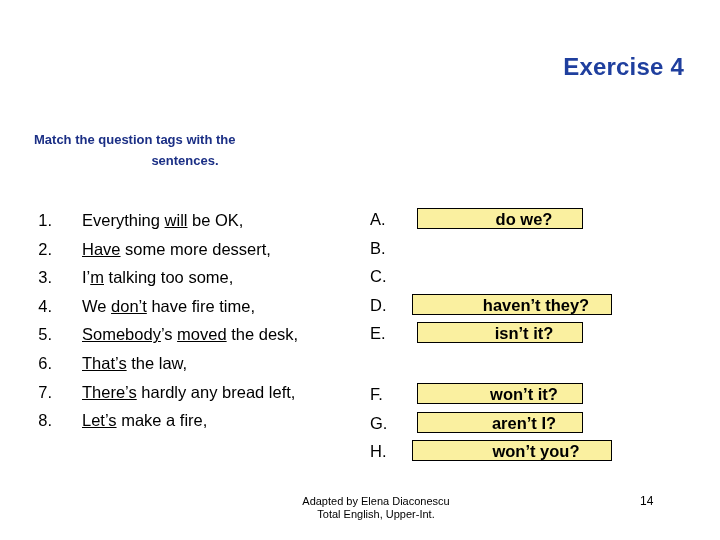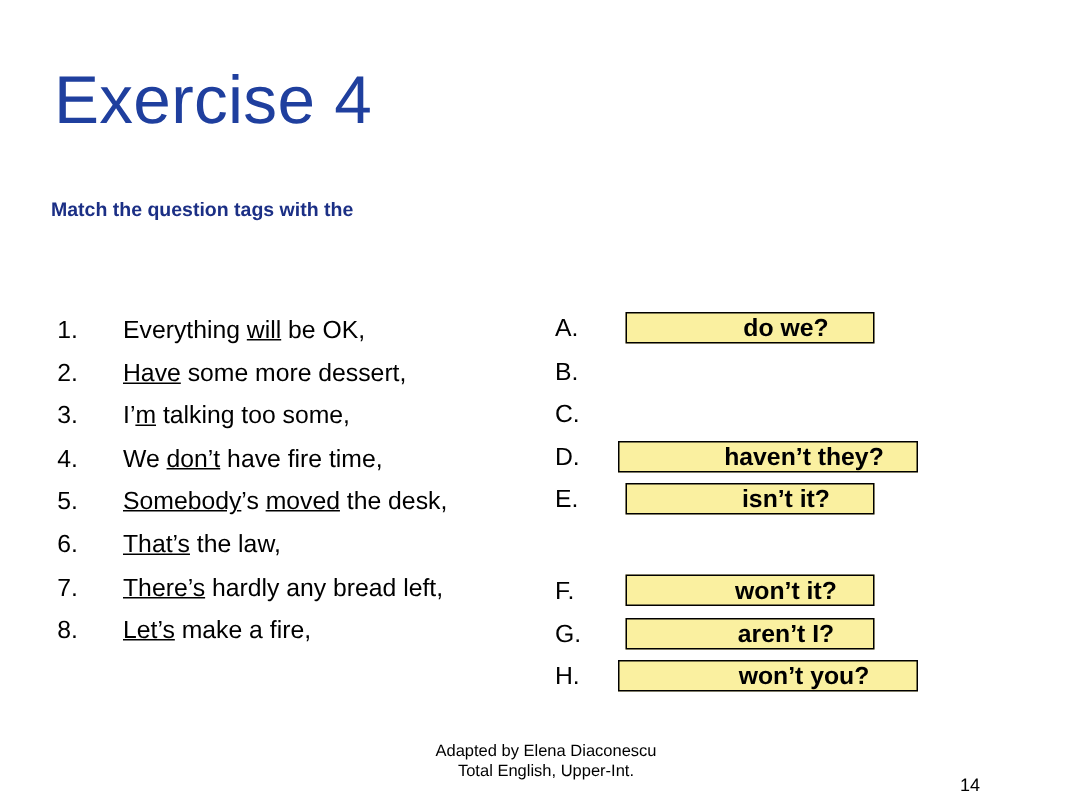--- a/index.html
+++ b/index.html
@@ -21,25 +21,25 @@
     left: 0; top: 0;
     width: 720px; height: 540px;
   }
 
   
   .title {
     position: absolute;
     left: 36px;
     top: 46px;
     width: 648px;
-    text-align: left;
-    font-size: 45px;
+    text-align: right;
+    font-size: 24px;
     line-height: 42px;
     color: #1F3F9E;
-    font-weight: normal;
+    font-weight: bold;
     letter-spacing: 0.2px;
     white-space: nowrap;
   }
 
   
   .subtitle {
     position: absolute;
     left: 34px;
     top: 129px;
     width: 302px;
@@ -115,51 +115,51 @@
     padding-left: 48px;
   }
   
   .abox.w-narrow { left: 49px; width: 166px; }
   
   .abox.w-wide   { left: 44px; width: 200px; }
 
   
   .footer {
     position: absolute;
-    left: 148px;
+    left: 160px;
     top: 495px;
     width: 432px;
     text-align: center;
     font-size: 11px;
     line-height: 13px;
     color: #000000;
   }
   .footer span { display: block; }
 
   .pagenum {
     position: absolute;
     left: 640px;
     top: 495px;
     width: 50px;
     text-align: left;
     font-size: 12px;
     line-height: 13px;
     color: #000000;
-    margin-top: 22px;
   }
 </style>
 </head>
 <body>
 
 <div id="slide">
 
   <div class="title">Exercise 4</div>
 
   <div class="subtitle">
     <span class="line1">Match the question tags with the</span>
+    <span class="line2">sentences.</span>
   </div>
 
   <div class="qlist">
       <div class="qrow">
         <span class="qnum">1.</span>
         <span class="qtext"><span>Everything </span><u>will</u><span> be OK,</span></span>
       </div>
       <div class="qrow">
         <span class="qnum">2.</span>
         <span class="qtext"><u>Have</u><span> some more dessert,</span></span>

